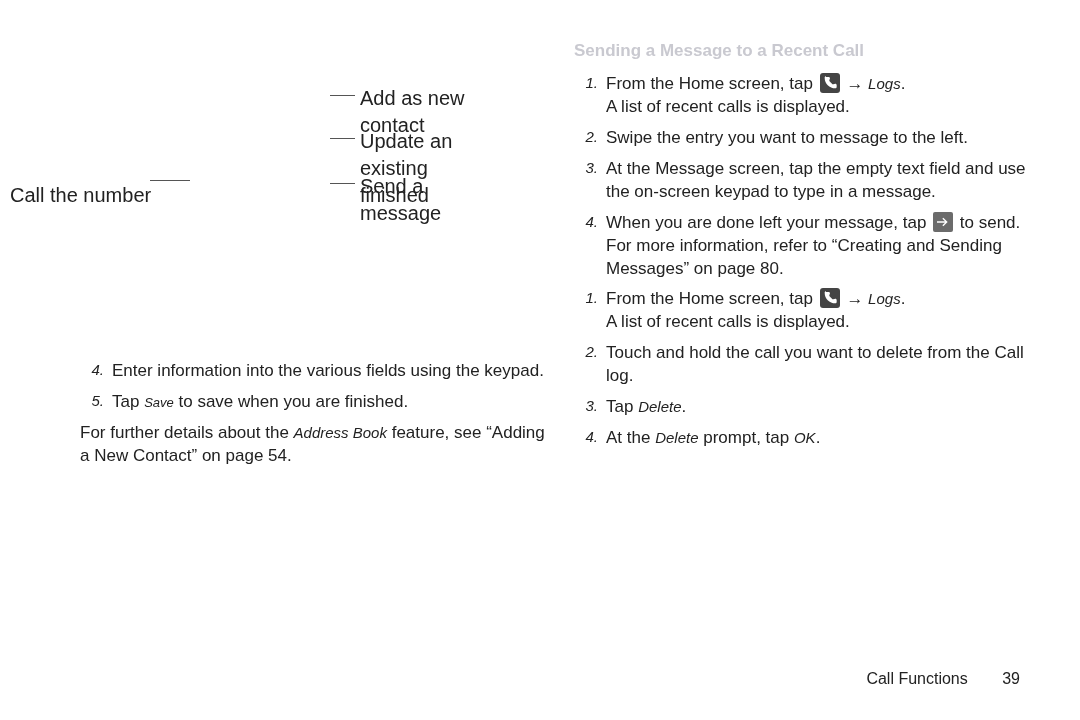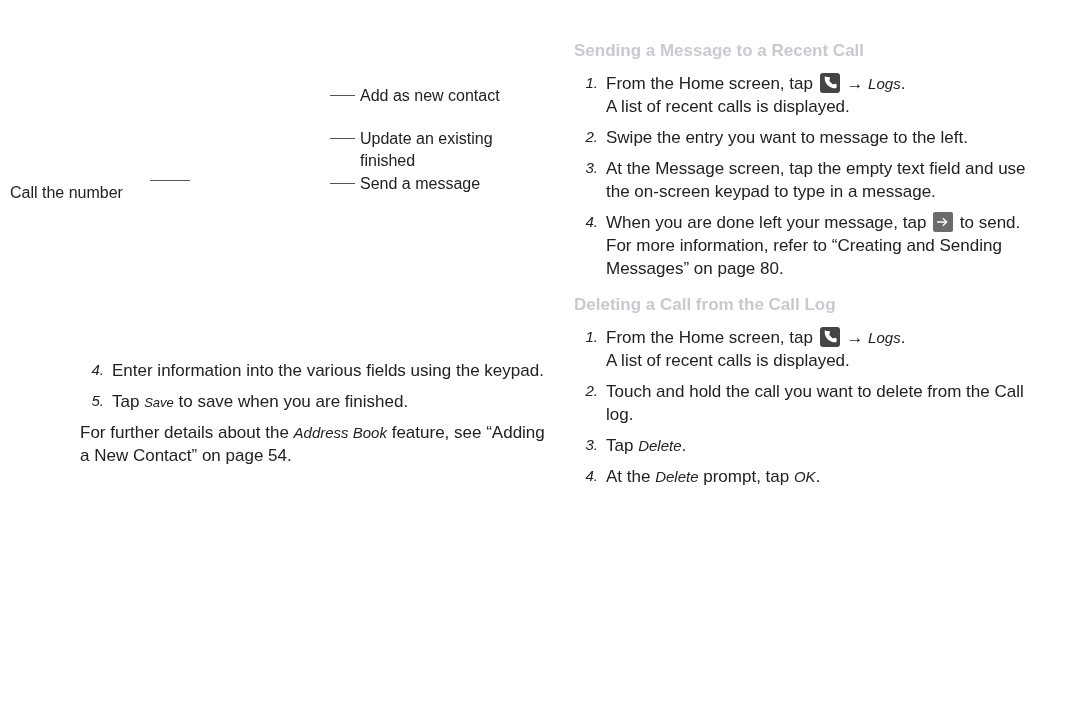--- a/index.html
+++ b/index.html
@@ -61,21 +61,21 @@
     color: #222;
   }
   .footer .sec { margin-right: 30px; }
   .top-diagram {
     position: relative;
     height: 280px;
     margin-bottom: 40px;
   }
   .d-label {
     position: absolute;
-    font-size: 16px;
+    font-size: 20px;
     color: #222;
   }
   .d-line {
     position: absolute;
     border-top: 1px solid #555;
     height: 0;
   }
   .inline-icon {
     display: inline-block;
     width: 20px;
@@ -164,21 +164,20 @@
     <div class="step">
       <div class="num">4.</div>
       <div class="txt">
         <span>When you are done left your message, tap </span><span class="inline-icon send"><svg viewBox="0 0 24 24">
               <path d="M3 11h12l-4-4 1.5-1.5L19 12l-6.5 6.5L11 17l4-4H3z"></path>
             </svg></span><span> to send.</span>
         <div>For more information, refer to “Creating and Sending Messages” on page 80.</div>
       </div>
     </div>
 
-    <div class="section-heading" style="margin-top:14px;">Deleting a Call from the Call Log</div>
 
     <div class="step">
       <div class="num">1.</div>
       <div class="txt">
         <span>From the Home screen, tap </span><span class="inline-icon"><svg viewBox="0 0 24 24">
               <path d="M6 2c-1 0-2 1-2 2 0 9 7 16 16 16 1 0 2-1 2-2v-3c0-1-1-2-2-2l-3 1c-1 0-1 0-2-1l-3-3c-1-1-1-1-1-2l1-3c0-1-1-2-2-2H6z"></path>
             </svg></span>
         <span>→ </span><span class="it" style="font-style:italic; font-size:15px;">Logs</span><span>.</span>
         <div>A list of recent calls is displayed.</div>
       </div>
@@ -198,14 +197,18 @@
 
     <div class="step">
       <div class="num">4.</div>
       <div class="txt">
         <span>At the </span><span class="it" style="font-style:italic; font-size:15px;">Delete</span><span> prompt, tap </span><span class="it" style="font-size:15px;">OK</span><span>.</span>
       </div>
     </div>
 
   </div>
 
+  <div class="footer">
+    <span class="sec">Call Functions</span>
+    <span>39</span>
+  </div>
 
 </div>
 
 </body></html>

